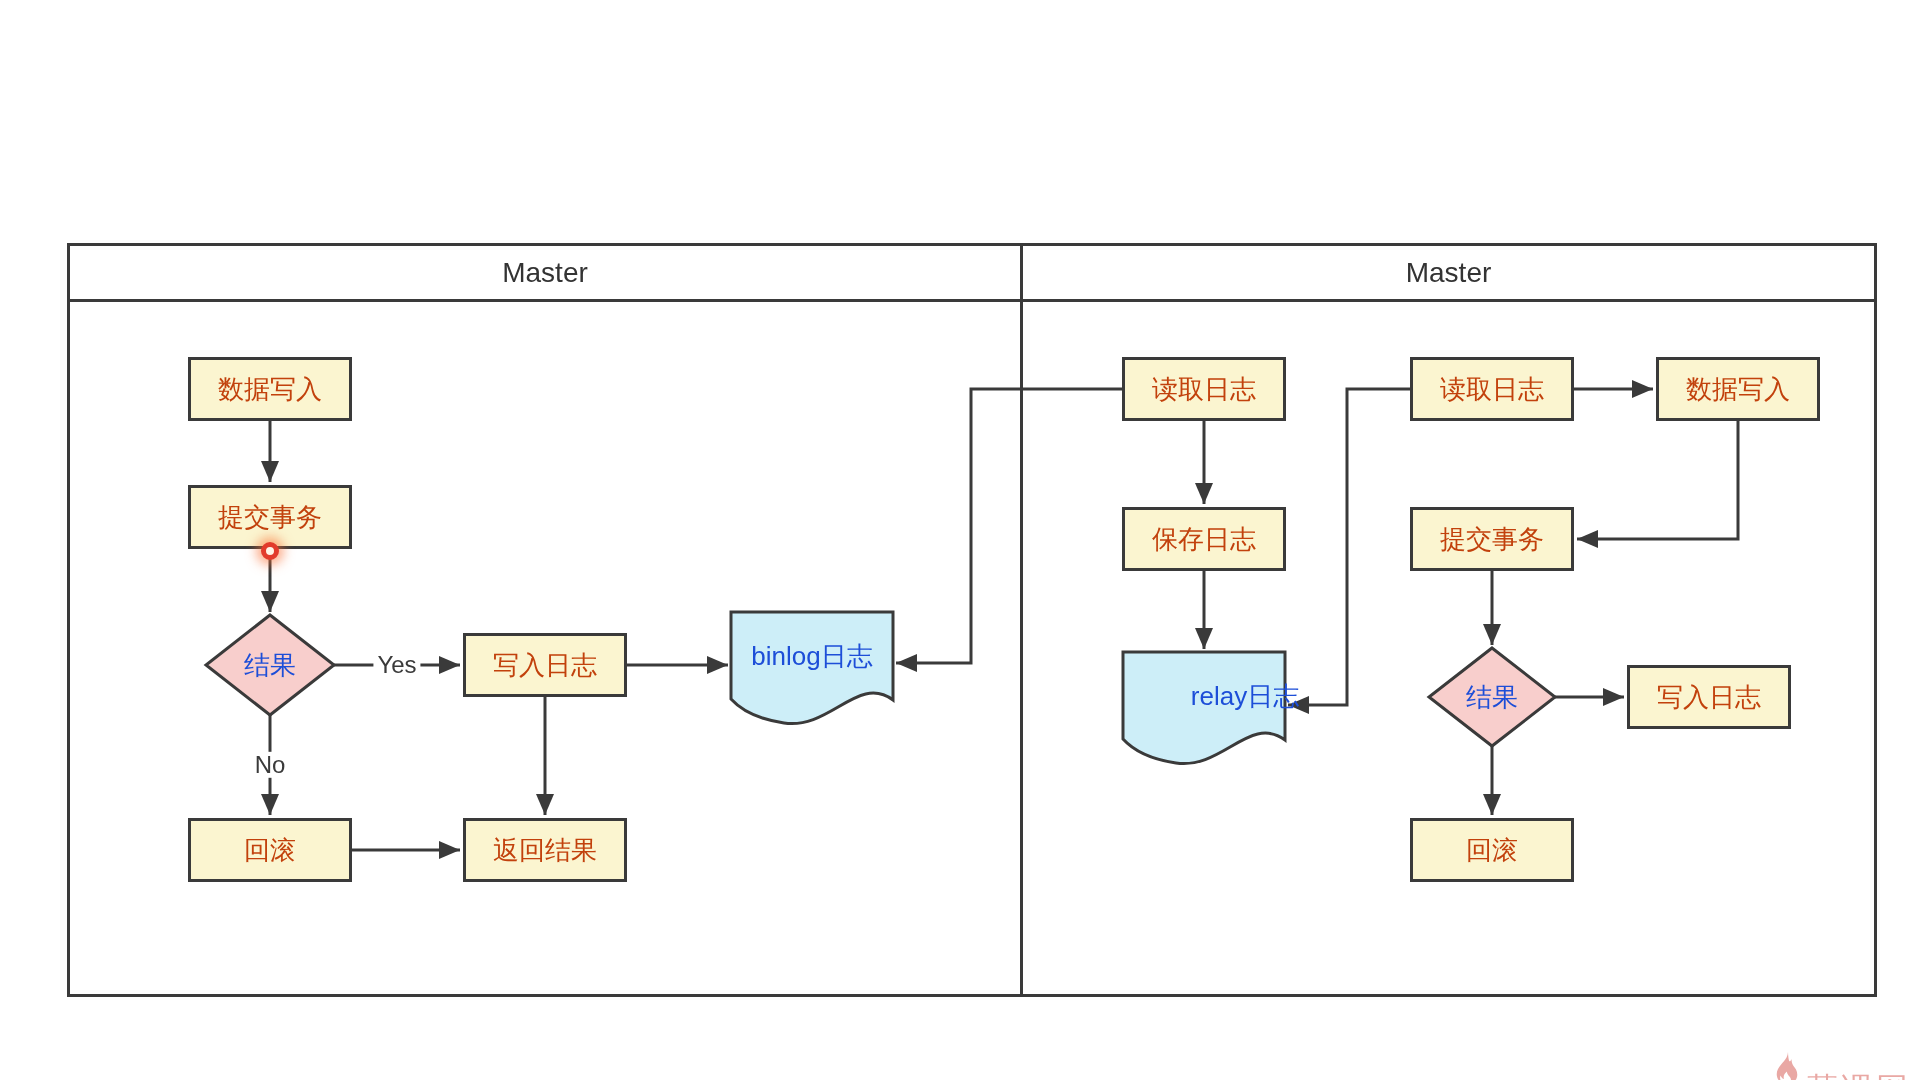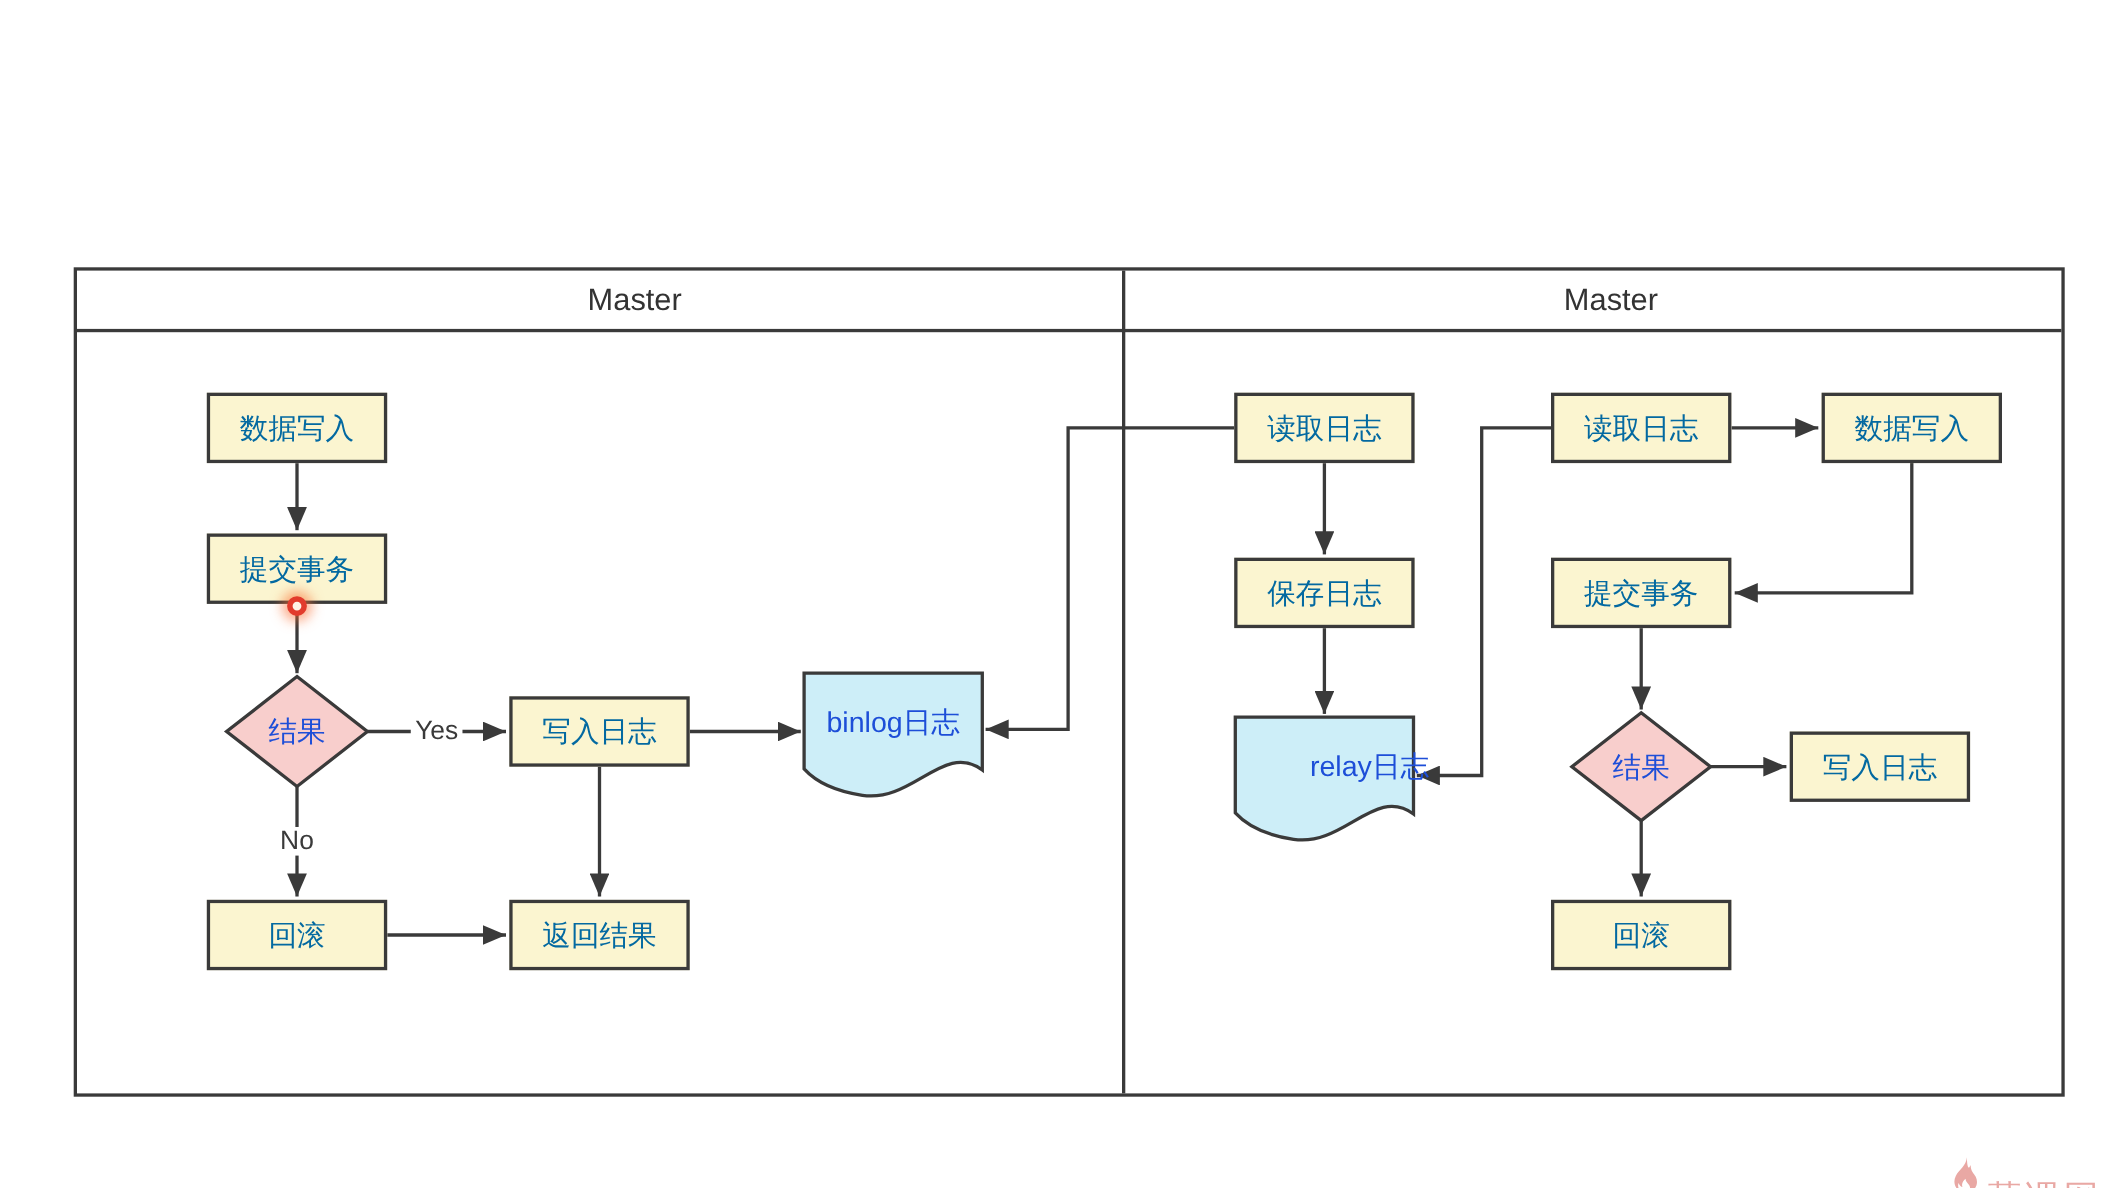--- a/index.html
+++ b/index.html
@@ -18,30 +18,30 @@
     border:3px solid #3a3a3a;box-sizing:border-box;background:transparent;
   }
   .lane-header-line{
     position:absolute;left:0;right:0;top:53px;height:3px;background:#3a3a3a;
   }
   .lane-divider{
     position:absolute;top:0;bottom:0;left:950px;width:3px;background:#3a3a3a;
   }
   .lane-header{
     position:absolute;top:0;height:53px;display:flex;align-items:center;justify-content:center;
-    font-size:28px;color:#333333;padding-left:32px;
+    font-size:28px;color:#333333;
   }
   .lane-header.master{left:0;width:950px;}
   .lane-header.slave{left:953px;right:0;}
   
   .node{
     position:absolute;width:164px;height:64px;box-sizing:border-box;
     background:#fbf5d0;border:3px solid #3a3a3a;
     display:flex;align-items:center;justify-content:center;
-    font-size:26px;color:#0369a1;white-space:nowrap;
+    font-size:26px;color:#c2410c;white-space:nowrap;
   }
   .shape-label{
     position:absolute;display:flex;align-items:center;justify-content:center;
     font-size:26px;color:#1d4ed8;white-space:nowrap;pointer-events:none;
   }
   .edge-label{
     position:absolute;background:#ffffff;padding:0 4px;font-size:24px;color:#3a3a3a;
     transform:translate(-50%,-50%);line-height:1.1;
   }
   svg.overlay{position:absolute;left:0;top:0;width:1920px;height:1080px;}

